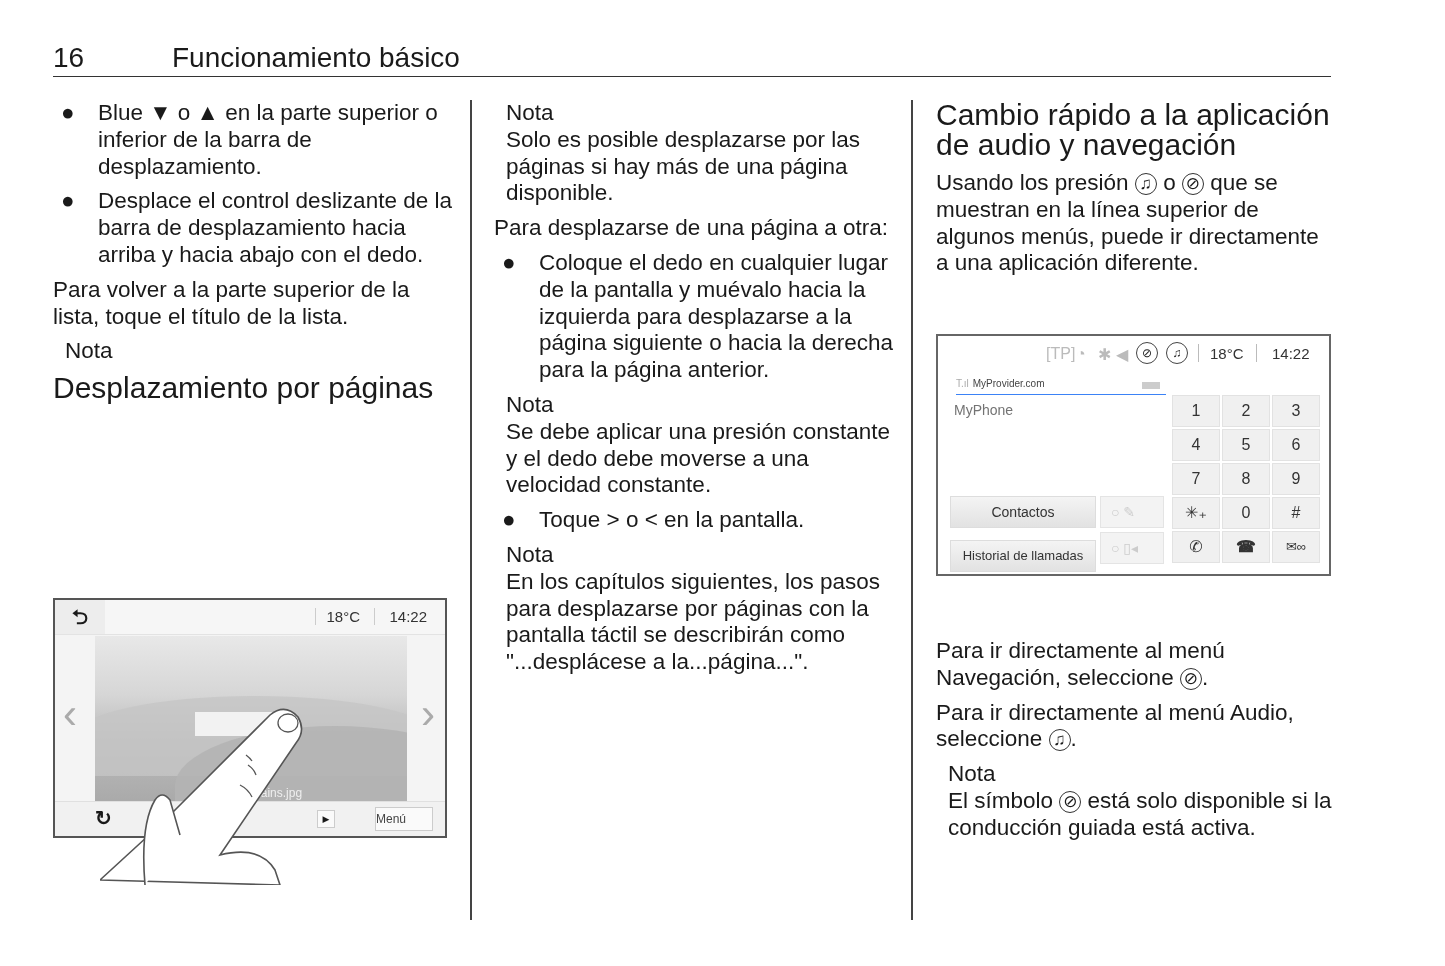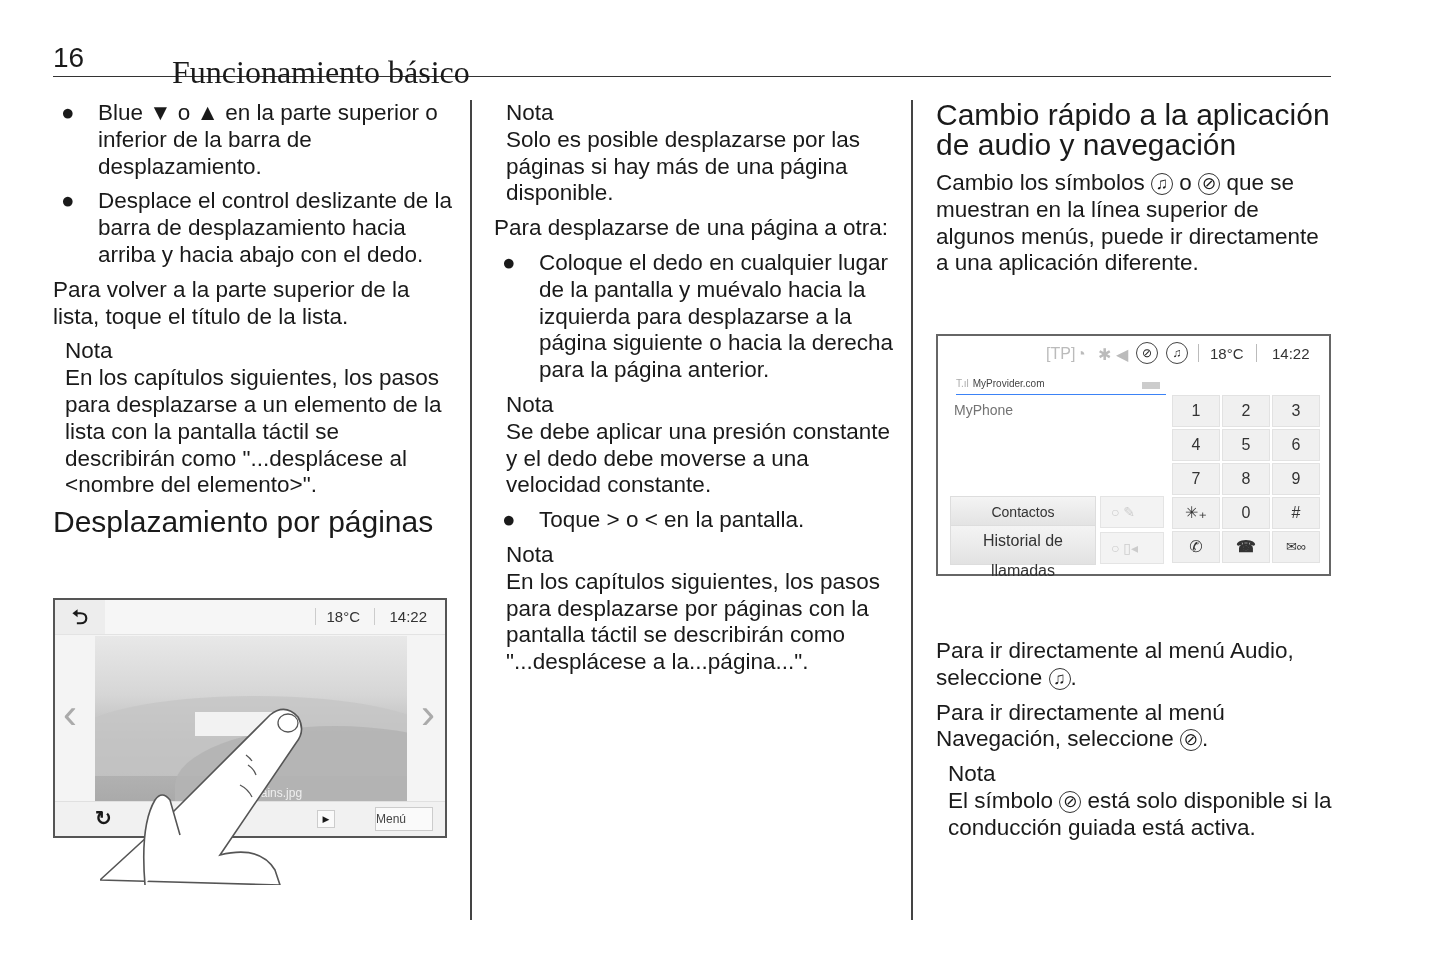--- a/index.html
+++ b/index.html
@@ -1,20 +1,20 @@
 <!DOCTYPE html>
 <html><head>
 <meta charset="utf-8">
 <style>
   html, body { margin:0; padding:0; background:#ffffff; }
   body { width:1445px; height:966px; position:relative; overflow:hidden;
          font-family:"Liberation Sans", sans-serif; color:#1a1a1a; }
   .hdr { position:absolute; left:53px; top:40px; width:1278px; height:36px; border-bottom:1.5px solid #333;text-align:right; }
   .hdr .pnum { position:absolute; left:0; top:2px; font-size:28px; }
-  .hdr .ptitle { position:absolute; left:119px; top:14px; font-size:32px;font-family:Liberation Serif, serif; }
+  .hdr .ptitle { position:absolute; left:119px; top:2px; font-size:28px; }
   .col { position:absolute; font-size:22.5px; line-height:26.8px; }
   .col1 { left:53px; top:100px; width:400px; }
   .col2 { left:494px; top:100px; width:400px; }
   .col3 { left:936px; top:100px; width:400px; }
   .vrule { position:absolute; top:100px; width:2px; height:820px; background:#444; }
   .bullet { position:relative; padding-left:45px; margin-bottom:8px; }
   .bullet .dot { position:absolute; left:8px; top:0; }
   .para { margin-bottom:8px; }
   .note { padding-left:12px; margin-bottom:8px; }
   .h2 { font-size:30px; line-height:30px; margin:6px 0 10px 0; }
@@ -74,21 +74,20 @@
     <span class="dot">●</span>
     <span>Blue </span><span>▼</span><span> o </span><span>▲</span><span> en la parte superior o inferior de la barra de desplazamiento.</span>
   </div>
   <div class="bullet">
     <span class="dot">●</span>
     <span>Desplace el control deslizante de la barra de desplazamiento hacia arriba y hacia abajo con el dedo.</span>
   </div>
   <div class="para">Para volver a la parte superior de la lista, toque el título de la lista.</div>
   <div class="note">
     <div>Nota</div>
-    <div>En los capítulos siguientes, los pasos para desplazarse a un elemento de la lista con la pantalla táctil se describirán como "...desplácese al &lt;nombre del elemento&gt;".</div>
   </div>
   <div class="h2">Desplazamiento por páginas</div>
 </div>
 
 <div class="shadowbox1"></div>
 <div class="scr1">
   <div class="topbar">
     <div class="back">⮌</div>
     <span class="temp">18°C</span>
     <span class="time">14:22</span>
@@ -134,21 +133,21 @@
   </div>
   <div class="note">
     <div>Nota</div>
     <div>En los capítulos siguientes, los pasos para desplazarse por páginas con la pantalla táctil se describirán como "...desplácese a la...página...".</div>
   </div>
 </div>
 
 <div class="col col3">
   <div class="h2" style="margin-top:0">Cambio rápido a la aplicación de audio y navegación</div>
   <div class="para">
-    <span>Cambio los símbolos </span><span class="sym">♫</span><span> o </span><span class="sym">⊘</span><span> que se muestran en la línea superior de algunos menús, puede ir directamente a una aplicación diferente.</span>
+    <span>Usando los presión </span><span class="sym">♫</span><span> o </span><span class="sym">⊘</span><span> que se muestran en la línea superior de algunos menús, puede ir directamente a una aplicación diferente.</span>
   </div>
 </div>
 
 <div class="shadowbox2"></div>
 <div class="scr2">
   <div class="status">
     <span class="sicon" style="left:108px">[TP]</span>
     <span class="sicon" style="left:138px">◔</span>
     <span class="sicon" style="left:160px">✱</span>
     <span class="sicon" style="left:178px">◀</span>
@@ -158,21 +157,21 @@
     <span class="t" style="left:272px">18°C</span>
     <span class="sep" style="left:318px"></span>
     <span class="t" style="left:334px">14:22</span>
   </div>
   <div class="prov">
     <span class="sig">T.ıl</span><span>MyProvider.com</span>
     <span class="batt"></span>
   </div>
   <div class="phone">MyPhone</div>
   <div class="btn" style="left:12px;top:160px;width:146px;height:32px;line-height:30px">Contactos</div>
-  <div class="btn" style="left:12px;top:189px;width:146px;height:40px;line-height:30px;font-size:16px">Historial de llamadas</div>
+  <div class="btn" style="left:12px;top:204px;width:146px;height:32px;line-height:30px;font-size:13px">Historial de llamadas</div>
   <div class="gbtn" style="left:162px;top:160px;width:64px;height:32px;line-height:30px;padding-left:10px">○ <span>✎</span></div>
   <div class="gbtn" style="left:162px;top:196px;width:64px;height:32px;line-height:30px;padding-left:10px">○ <span>▯◂</span></div>
   <div class="keypad">
     <div class="key">1</div>
     <div class="key">2</div>
     <div class="key">3</div>
     <div class="key">4</div>
     <div class="key">5</div>
     <div class="key">6</div>
     <div class="key">7</div>
@@ -182,22 +181,22 @@
     <div class="key">0</div>
     <div class="key">#</div>
     <div class="key">✆</div>
     <div class="key" style="font-weight:bold">☎</div>
     <div class="key" style="font-size:13px">✉∞</div>
   </div>
 </div>
 
 <div class="col" style="left:936px;top:638px;width:400px">
   <div class="para">
+    <span>Para ir directamente al menú Navegación, seleccione</span> <span class="sym">⊘</span>.
+  </div>
+  <div class="para">
     <span>Para ir directamente al menú Audio, seleccione</span> <span class="sym">♫</span>.
   </div>
-  <div class="para">
-    <span>Para ir directamente al menú Navegación, seleccione</span> <span class="sym">⊘</span>.
-  </div>
   <div class="note">
     <div>Nota</div>
     <div><span>El símbolo </span><span class="sym">⊘</span><span> está solo disponible si la conducción guiada está activa.</span></div>
   </div>
 </div>
 
 </body></html>

